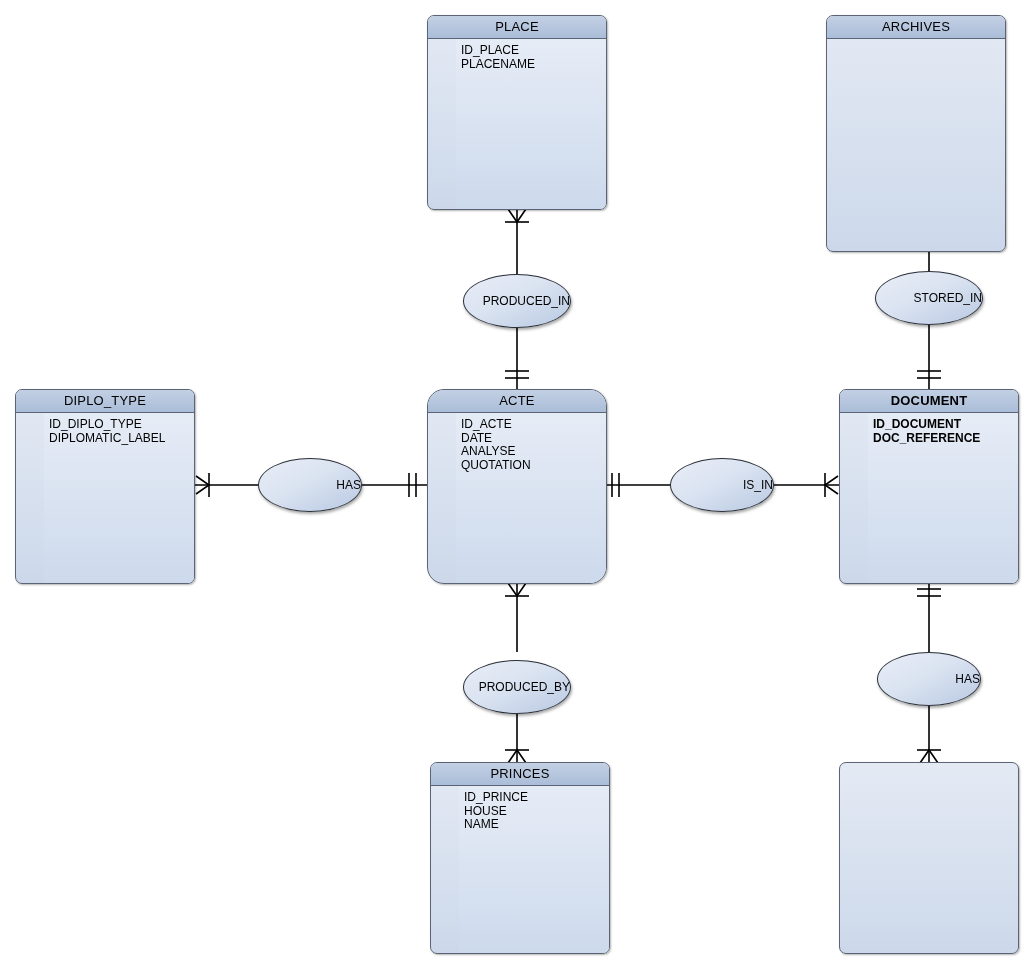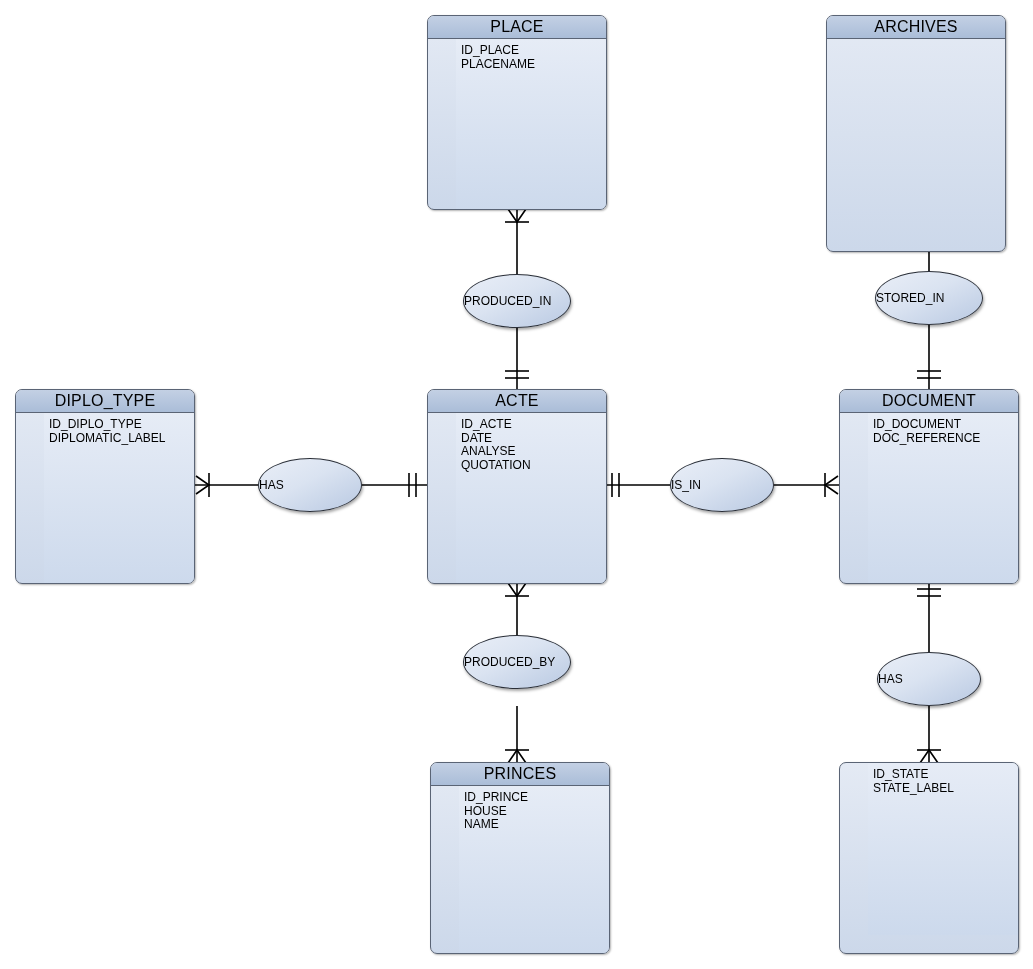--- a/index.html
+++ b/index.html
@@ -28,21 +28,21 @@
     border-radius: 7px;
     background: linear-gradient(to bottom, #e4eaf4 0%, #ccd8ea 100%);
     box-shadow: 1px 1px 2px rgba(0,0,0,0.30);
     overflow: hidden;
     z-index: 5;
   }
   .entity-header {
     height: 22px;
     line-height: 22px;
     text-align: center;
-    font-size: 16px;
+    font-size: 13px;
     color: #000000;
     background: linear-gradient(to bottom, #c3d0e4 0%, #aabdd8 100%);
     border-bottom: 1px solid #5a6475;
     letter-spacing: 0.2px;
   }
   .entity-body {
     padding: 5px 0 0 5px;
     background: linear-gradient(to bottom, #e6ecf6 0%, #ccd9ec 100%);
     height: calc(100% - 23px);
     margin-left: 28px;
@@ -56,21 +56,21 @@
   
   .rel {
     position: absolute;
     box-sizing: border-box;
     border: 1px solid #2a2f38;
     border-radius: 50%;
     background: linear-gradient(to bottom right, #e9eef7 0%, #dae3f1 45%, #b9c9e2 100%);
     box-shadow: 1px 2px 3px rgba(0,0,0,0.35);
     display: flex;
     align-items: center;
-    justify-content: flex-start;
+    justify-content: flex-end;
     z-index: 6;
   }
   .rel span {
     font-size: 12px;
     color: #000000;
     white-space: nowrap;
   }
 </style>
 </head>
 <body>
@@ -144,69 +144,65 @@
 </div>
 
 <div class="entity" style="left:15px; top:389px; width:180px; height:195px;">
   <div class="entity-header">DIPLO_TYPE</div>
   <div class="entity-body">
     <div class="attr">ID_DIPLO_TYPE</div>
     <div class="attr">DIPLOMATIC_LABEL</div>
   </div>
 </div>
 
-<div class="entity" style="left:427px; top:389px; width:180px; height:195px;">
+<div class="entity" style="left:427px; top:389px; width:180px; height:195px;border-radius:17px;">
   <div class="entity-header">ACTE</div>
   <div class="entity-body">
     <div class="attr">ID_ACTE</div>
     <div class="attr">DATE</div>
     <div class="attr">ANALYSE</div>
     <div class="attr">QUOTATION</div>
   </div>
 </div>
 
-<div class="entity" style="left:839px; top:389px; width:180px; height:195px;">
+<div class="entity" style="left:839px; top:389px; width:180px; height:195px;font-weight:bold;">
   <div class="entity-header">DOCUMENT</div>
   <div class="entity-body">
     <div class="attr">ID_DOCUMENT</div>
     <div class="attr">DOC_REFERENCE</div>
   </div>
 </div>
 
 <div class="entity" style="left:430px; top:762px; width:180px; height:192px;">
   <div class="entity-header">PRINCES</div>
   <div class="entity-body">
     <div class="attr">ID_PRINCE</div>
     <div class="attr">HOUSE</div>
     <div class="attr">NAME</div>
   </div>
 </div>
 
 <div class="entity" style="left:839px; top:762px; width:180px; height:192px;">
-  <div class="entity-body">
-    <div class="attr">ID_STATE</div>
-    <div class="attr">STATE_LABEL</div>
-  </div>
 </div>
 
 <div class="rel" style="left:463px; top:274px; width:108px; height:54px;">
   <span>PRODUCED_IN</span>
 </div>
 
 <div class="rel" style="left:875px; top:271px; width:108px; height:54px;">
   <span>STORED_IN</span>
 </div>
 
 <div class="rel" style="left:258px; top:458px; width:104px; height:54px;">
   <span>HAS</span>
 </div>
 
 <div class="rel" style="left:670px; top:458px; width:104px; height:54px;">
   <span>IS_IN</span>
 </div>
 
-<div class="rel" style="left:463px; top:635px; width:108px; height:54px;">
+<div class="rel" style="left:463px; top:660px; width:108px; height:54px;">
   <span>PRODUCED_BY</span>
 </div>
 
 <div class="rel" style="left:877px; top:652px; width:104px; height:54px;">
   <span>HAS</span>
 </div>
 
 </body></html>

